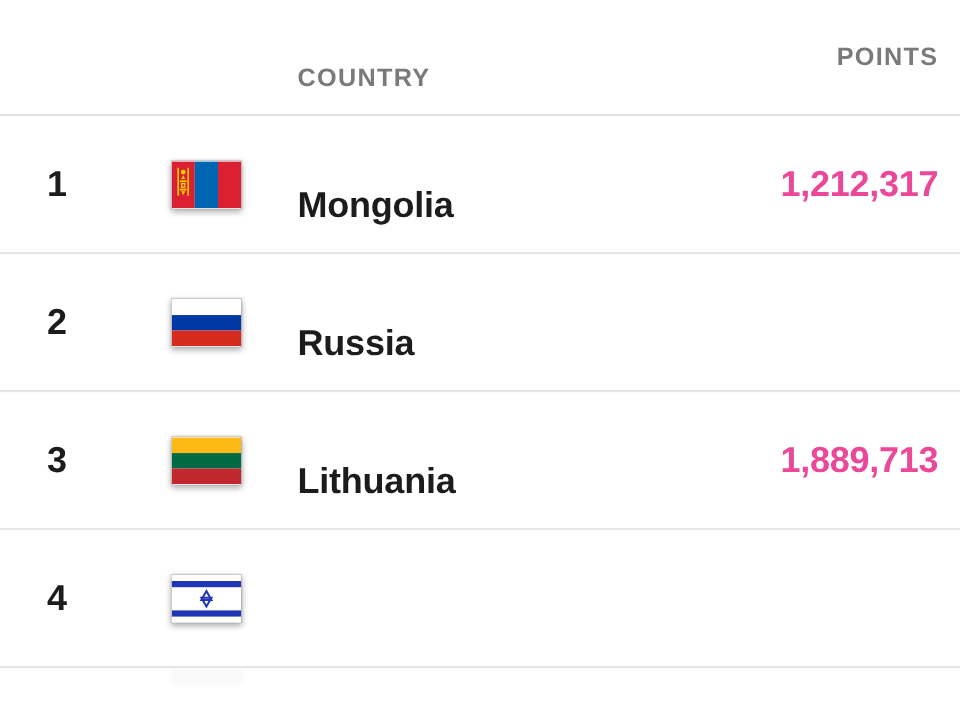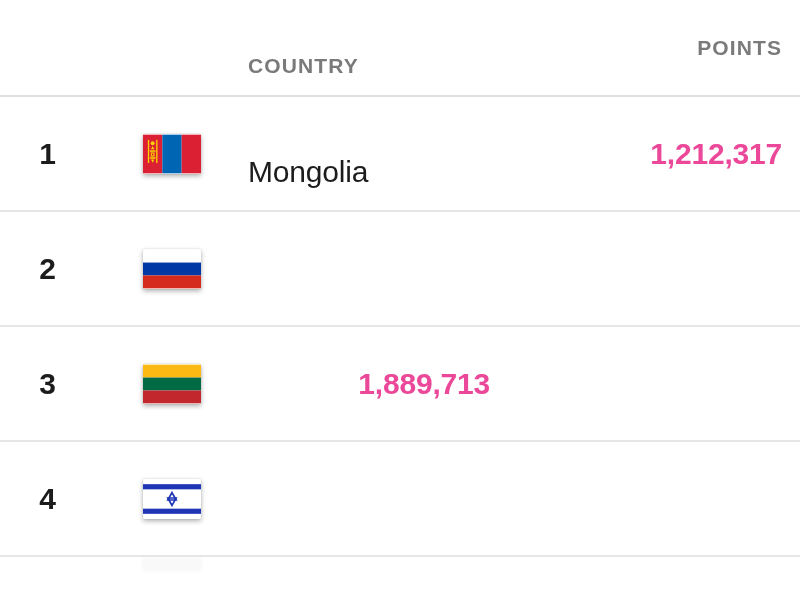--- a/index.html
+++ b/index.html
@@ -84,21 +84,21 @@
 
   .rank-num {
     font-size: 30px;
     font-weight: 700;
     color: #1c1c1c;
     line-height: 1;
   }
 
   .country-name {
     font-size: 30px;
-    font-weight: 400;
+    font-weight: 700;
     color: #1c1c1c;
     line-height: 1;
     letter-spacing: -0.2px;
   }
 
   .points-val {
     font-size: 30px;
     font-weight: 700;
     color: #ec4899;
     line-height: 1;
@@ -184,34 +184,40 @@
     </div>
     <div class="col-flag">
       <span class="flag">
         <svg viewBox="0 0 90 60" xmlns="http://www.w3.org/2000/svg">
           <rect x="0" y="0" width="90" height="20" fill="#FFFFFF"></rect>
           <rect x="0" y="20" width="90" height="20" fill="#0039A6"></rect>
           <rect x="0" y="40" width="90" height="20" fill="#D52B1E"></rect>
         </svg>
       </span>
     </div>
+    <div class="col-country">
+      <span class="country-name">Russia</span>
+    </div>
   </div>
 
   <div class="row">
     <div class="col-rank">
       <span class="rank-num">3</span>
     </div>
     <div class="col-flag">
       <span class="flag">
         <svg viewBox="0 0 90 60" xmlns="http://www.w3.org/2000/svg">
           <rect x="0" y="0" width="90" height="20" fill="#FDB913"></rect>
           <rect x="0" y="20" width="90" height="20" fill="#006A44"></rect>
           <rect x="0" y="40" width="90" height="20" fill="#C1272D"></rect>
         </svg>
       </span>
+    </div>
+    <div class="col-country">
+      <span class="country-name">Lithuania</span>
     </div>
     <div class="col-points">
       <span class="points-val">1,889,713</span>
     </div>
   </div>
 
   <div class="row">
     <div class="col-rank">
       <span class="rank-num">4</span>
     </div>

